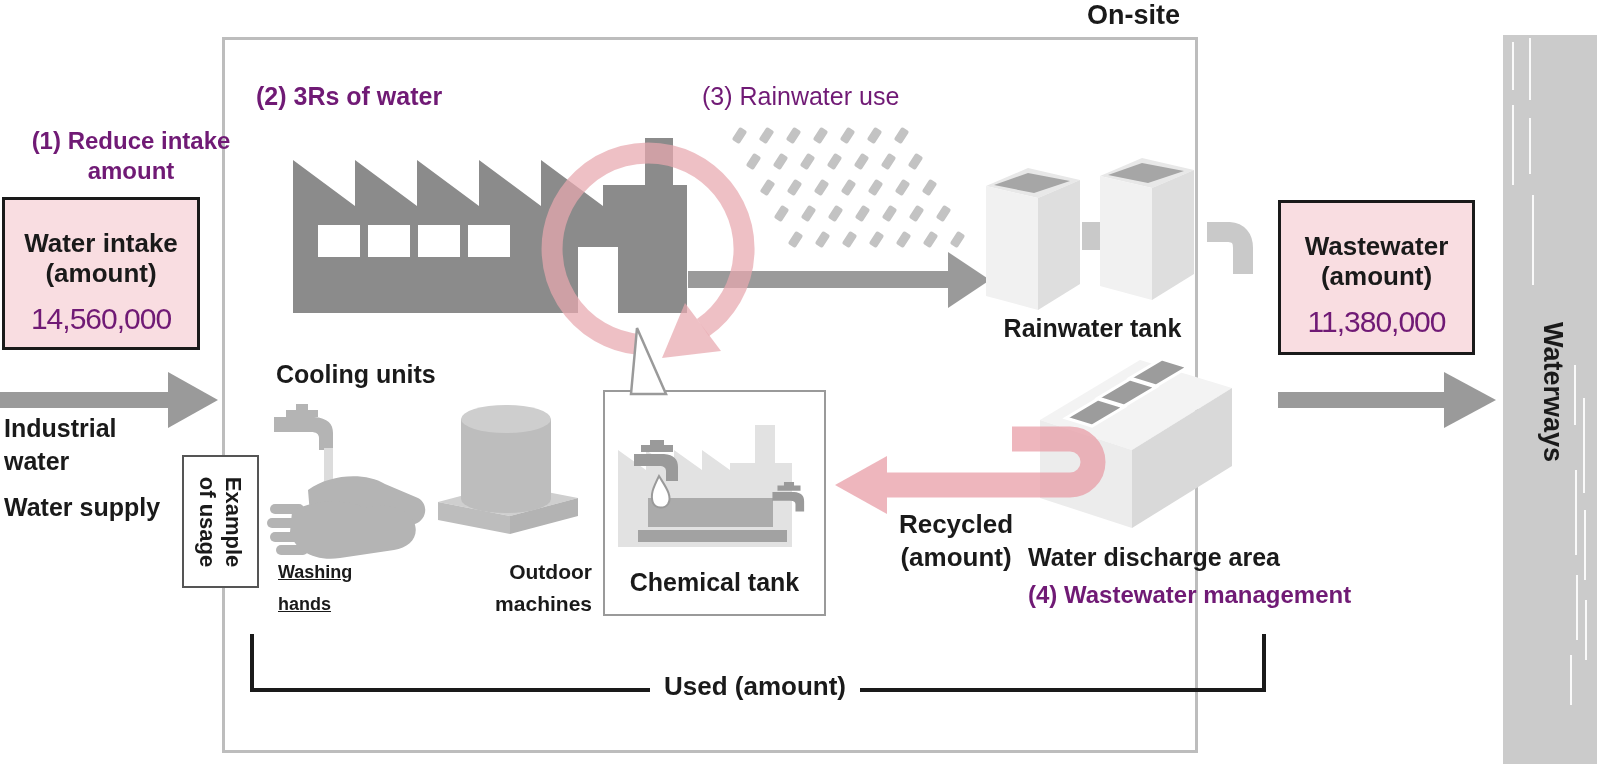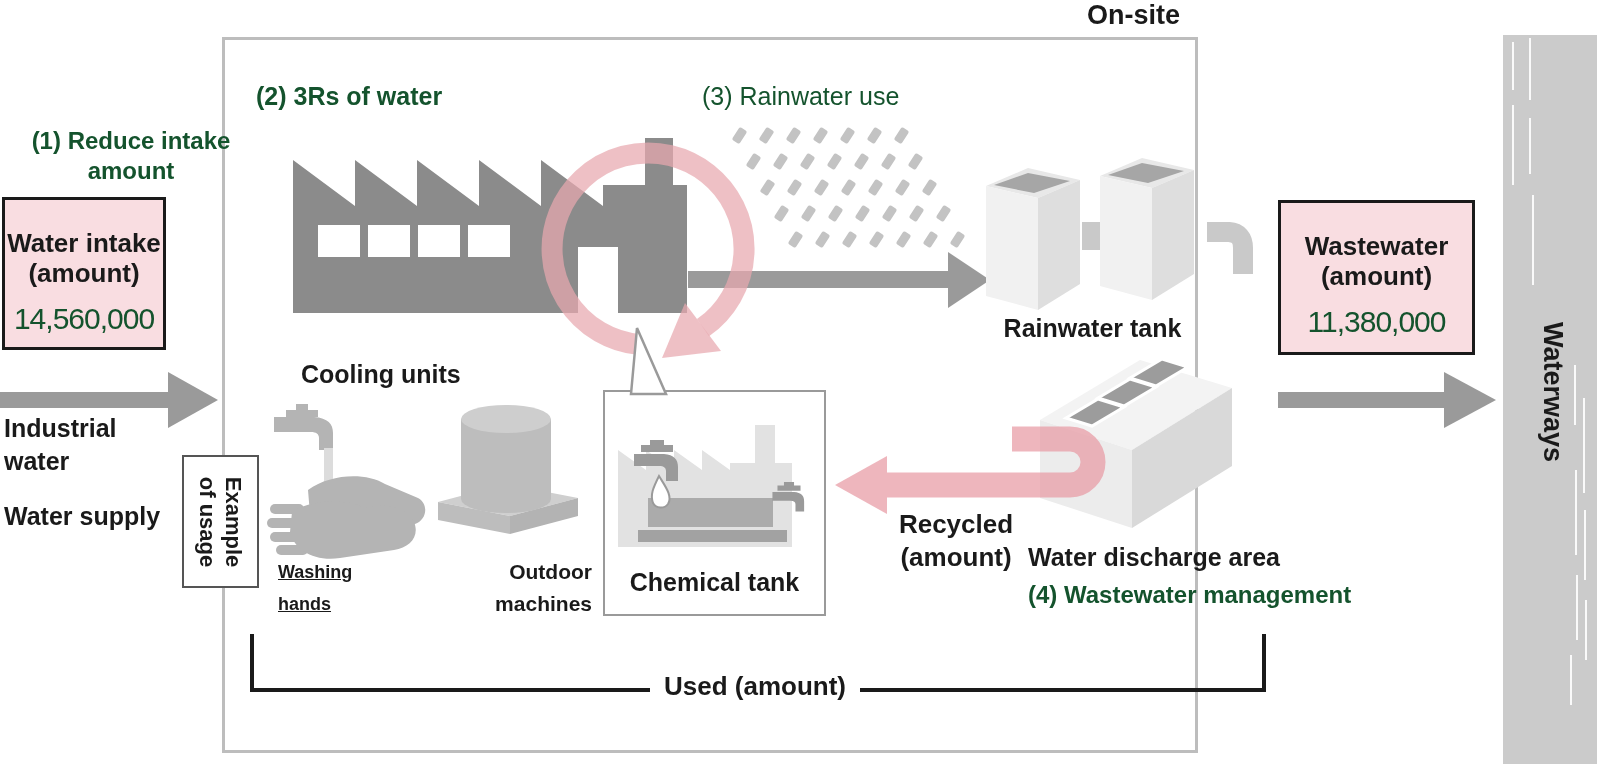--- a/index.html
+++ b/index.html
@@ -1,55 +1,55 @@
 <!DOCTYPE html>
 <html><head>
 <meta charset="utf-8">
 <style>
   html,body{margin:0;padding:0;background:#fff;}
   #stage{position:relative;width:1597px;height:764px;background:#fff;overflow:hidden;
          font-family:"Liberation Sans","DejaVu Sans",sans-serif;color:#1a1a1a;}
   .abs{position:absolute;}
-  .red{color:#14532d;}
+  .red{color:#701a75;}
   
   .onsite-box{left:222px;top:37px;width:976px;height:716px;border:3px solid #bdbdbd;box-sizing:border-box;z-index:1;}
   .onsite-label{left:950px;top:0px;width:230px;text-align:right;font-size:27px;font-weight:700;z-index:2;}
   
   .waterways-bar{left:1503px;top:35px;width:94px;height:729px;background:#cbcbcb;z-index:0;}
   .wdash{position:absolute;width:2px;background:#fff;opacity:.9;}
   .waterways-text{left:1552px;top:392px;transform:translate(-50%,-50%) rotate(90deg);
                   font-size:27px;font-weight:700;white-space:nowrap;z-index:1;}
   
   .step1{left:0px;top:126px;width:238px;text-align:center;font-size:24px;font-weight:700;line-height:30px;z-index:2;margin-left:12px;}
   .step2{left:256px;top:82px;font-size:25px;font-weight:700;z-index:2;}
   .step3{left:702px;top:82px;font-size:25px;font-weight:400;z-index:2;}
   .step4{left:1028px;top:581px;font-size:24px;font-weight:700;z-index:3;white-space:nowrap;}
   
   .amount-box{background:#f9dde1;border:3px solid #1a1a1a;box-sizing:border-box;text-align:center;z-index:2;}
-  .intake-box{left:2px;top:197px;width:164px;height:153px;padding-top:28px;}
+  .intake-box{left:2px;top:197px;width:198px;height:153px;padding-top:28px;}
   .waste-box{left:1278px;top:200px;width:197px;height:155px;padding-top:28px;}
   .amount-box .t{font-size:26px;font-weight:700;line-height:30px;}
   .amount-box .v{font-size:30px;font-weight:400;margin-top:14px;letter-spacing:-1px;}
   
   .inflow{left:4px;top:412px;font-size:25px;font-weight:700;line-height:33px;z-index:2;}
-  .inflow .l3{margin-top:22px;white-space:nowrap;}
+  .inflow .l3{margin-top:13px;white-space:nowrap;}
   
   .shaft{background:#9a9a9a;z-index:1;}
   .head{width:0;height:0;border-top:28px solid transparent;border-bottom:28px solid transparent;z-index:1;}
   
   .example-box{left:182px;top:455px;width:77px;height:133px;background:#fff;border:2px solid #555;
                box-sizing:border-box;z-index:3;display:flex;align-items:center;justify-content:center;}
   .example-box .rot{transform:rotate(90deg);font-size:22px;font-weight:700;line-height:26px;
                     text-align:center;white-space:nowrap;}
   
   .chem-box{left:603px;top:390px;width:223px;height:226px;background:#fff;border:2px solid #9a9a9a;
             box-sizing:border-box;z-index:3;}
   .chem-label{position:absolute;left:0;top:176px;width:100%;text-align:center;font-size:25px;font-weight:700;}
   
-  .cooling-label{left:301px;top:360px;font-size:25px;font-weight:700;z-index:2;}
+  .cooling-label{left:276px;top:360px;font-size:25px;font-weight:700;z-index:2;}
   .washing-label{left:278px;top:556px;width:134px;text-align:left;font-size:18px;font-weight:700;line-height:32px;z-index:2;text-decoration:underline;}
   .outdoor-label{left:428px;top:556px;width:164px;text-align:right;font-size:21px;font-weight:700;line-height:32px;z-index:2;}
   .raintank-label{left:975px;top:314px;width:235px;text-align:center;font-size:25px;font-weight:700;z-index:2;}
   .recycled-label{left:878px;top:508px;width:156px;text-align:center;font-size:26px;font-weight:700;line-height:33px;z-index:3;}
   .discharge-label{left:1028px;top:543px;font-size:25px;font-weight:700;white-space:nowrap;z-index:3;}
   
   .bracket{background:#1a1a1a;z-index:2;}
   .used-label{left:755px;top:671px;transform:translateX(-50%);background:#fff;padding:0 14px;
               font-size:26px;font-weight:700;z-index:3;white-space:nowrap;}
   

